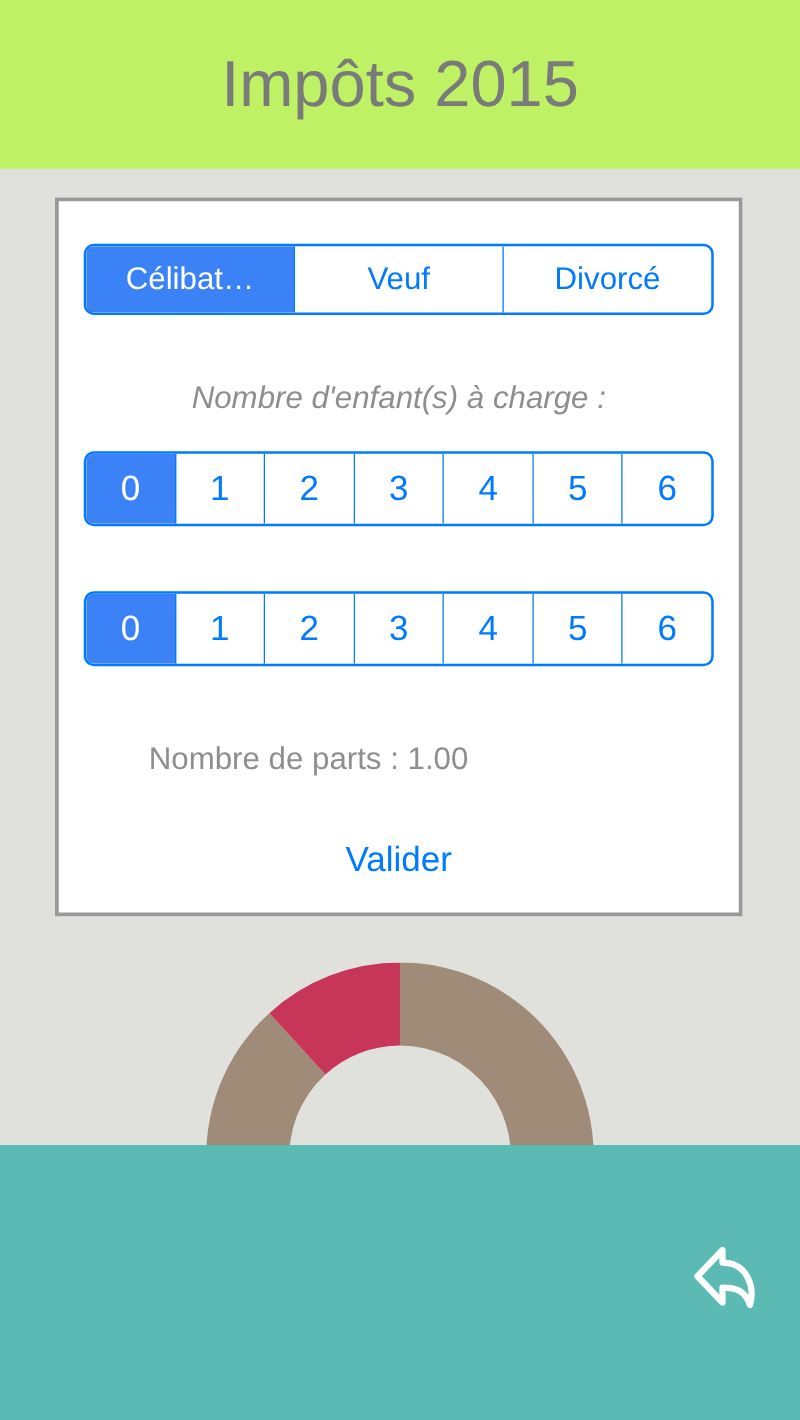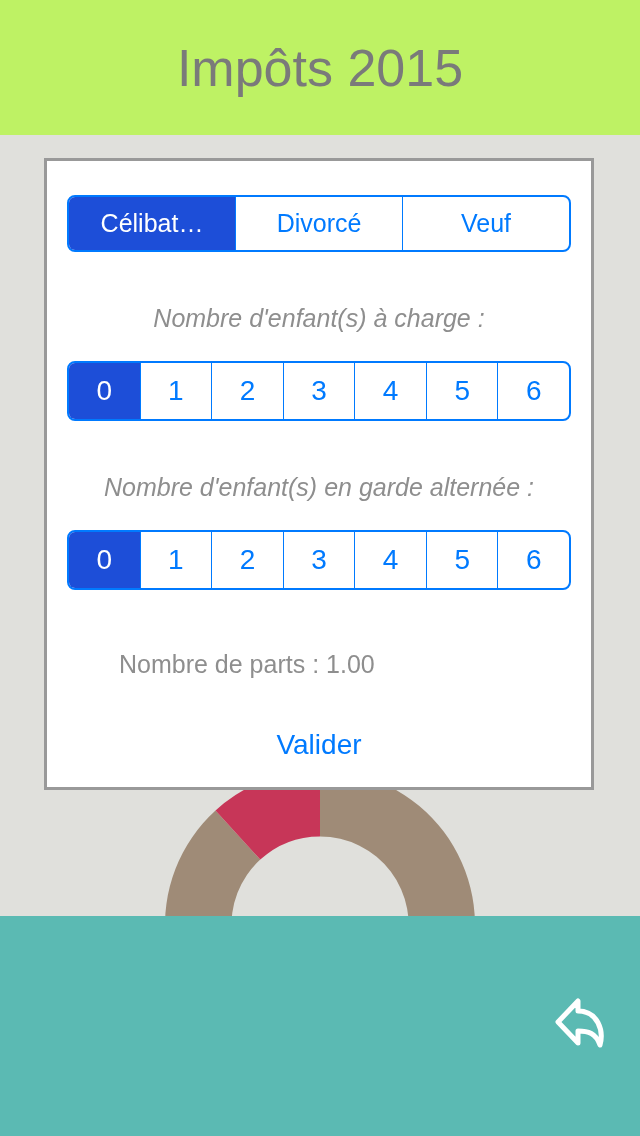--- a/index.html
+++ b/index.html
@@ -98,21 +98,21 @@
       border-right: 1.5px solid #007aff;
       cursor: pointer;
       white-space: nowrap;
       overflow: hidden;
       text-overflow: ellipsis;
     }
     .segment:last-child {
       border-right: none;
     }
     .segment.selected {
-      background: #1d4ed8;
+      background: #3b82f6;
       color: #fff;
     }
     .segmented.numbers .segment {
       padding: 12px 0;
       font-size: 28px;
     }
     .validate-btn {
       display: block;
       margin: 0 auto;
       font-size: 28px;
@@ -146,36 +146,35 @@
 <div class="back-button">
   <svg width="70" height="70" viewBox="0 0 70 70">
     <path d="M 18 35 L 38 14 L 38 24 C 58 24 64 44 60 58 C 56 46 48 44 38 44 L 38 56 Z" fill="none" stroke="#fff" stroke-width="5" stroke-linejoin="round" stroke-linecap="round"></path>
   </svg>
 </div>
 
 <div class="modal">
 
   <div class="segmented">
     <div class="segment selected">Célibat…</div>
+    <div class="segment">Veuf</div>
     <div class="segment">Divorcé</div>
-    <div class="segment">Veuf</div>
   </div>
 
   <div class="section-label">Nombre d'enfant(s) à charge :</div>
   <div class="segmented numbers">
     <div class="segment selected">0</div>
     <div class="segment">1</div>
     <div class="segment">2</div>
     <div class="segment">3</div>
     <div class="segment">4</div>
     <div class="segment">5</div>
     <div class="segment">6</div>
   </div>
 
-  <div class="section-label">Nombre d'enfant(s) en garde alternée :</div>
   <div class="segmented numbers">
     <div class="segment selected">0</div>
     <div class="segment">1</div>
     <div class="segment">2</div>
     <div class="segment">3</div>
     <div class="segment">4</div>
     <div class="segment">5</div>
     <div class="segment">6</div>
   </div>
 

